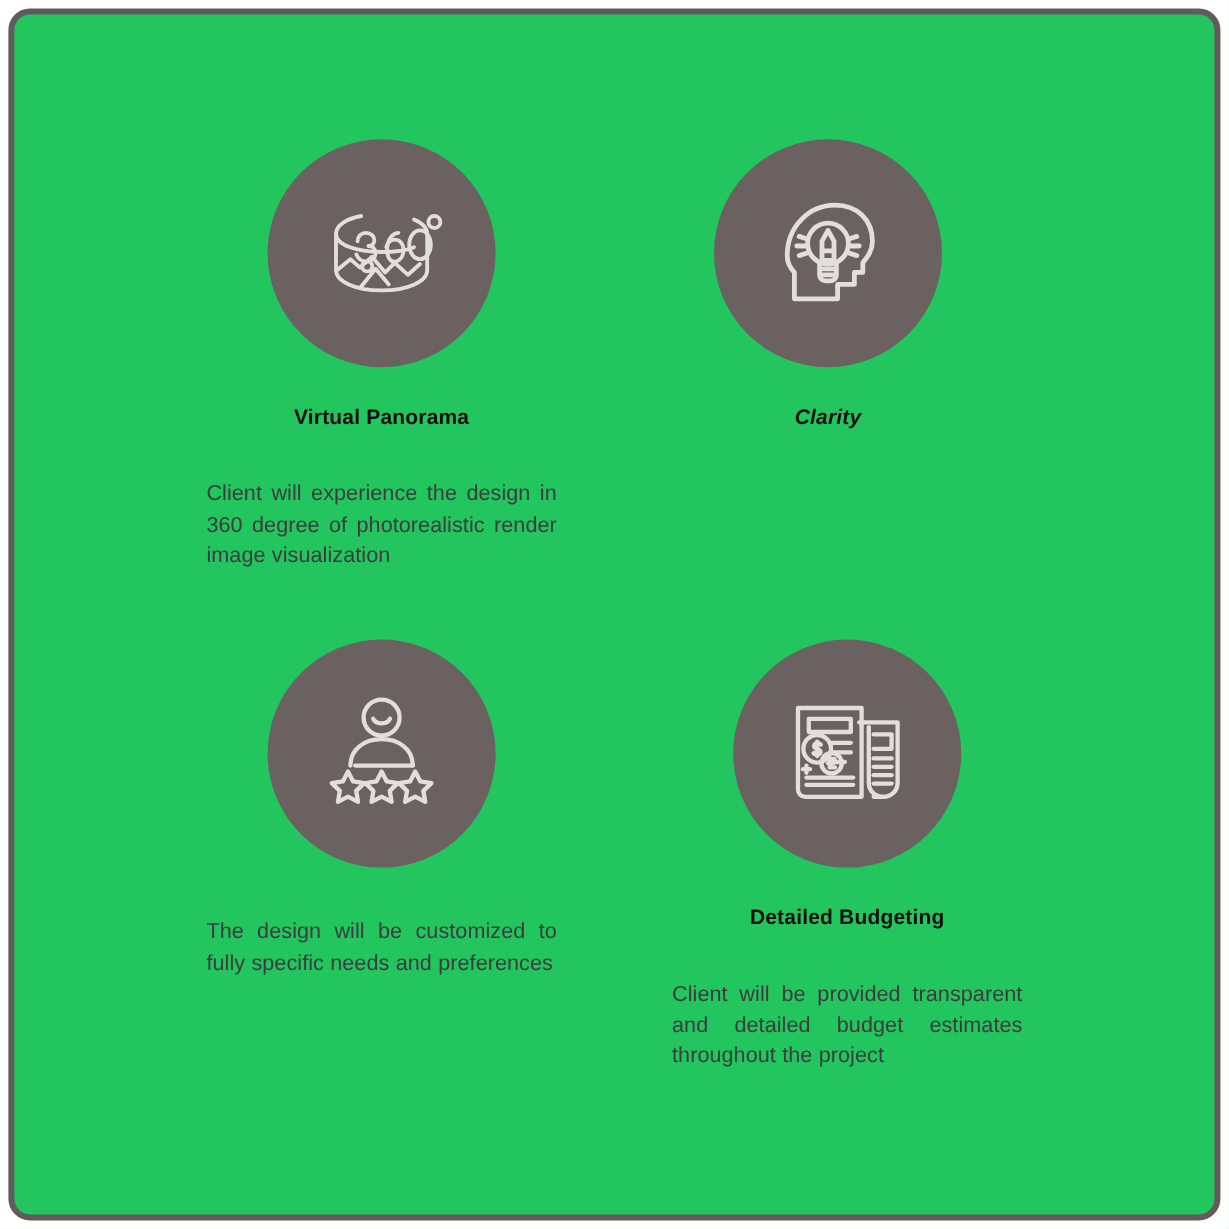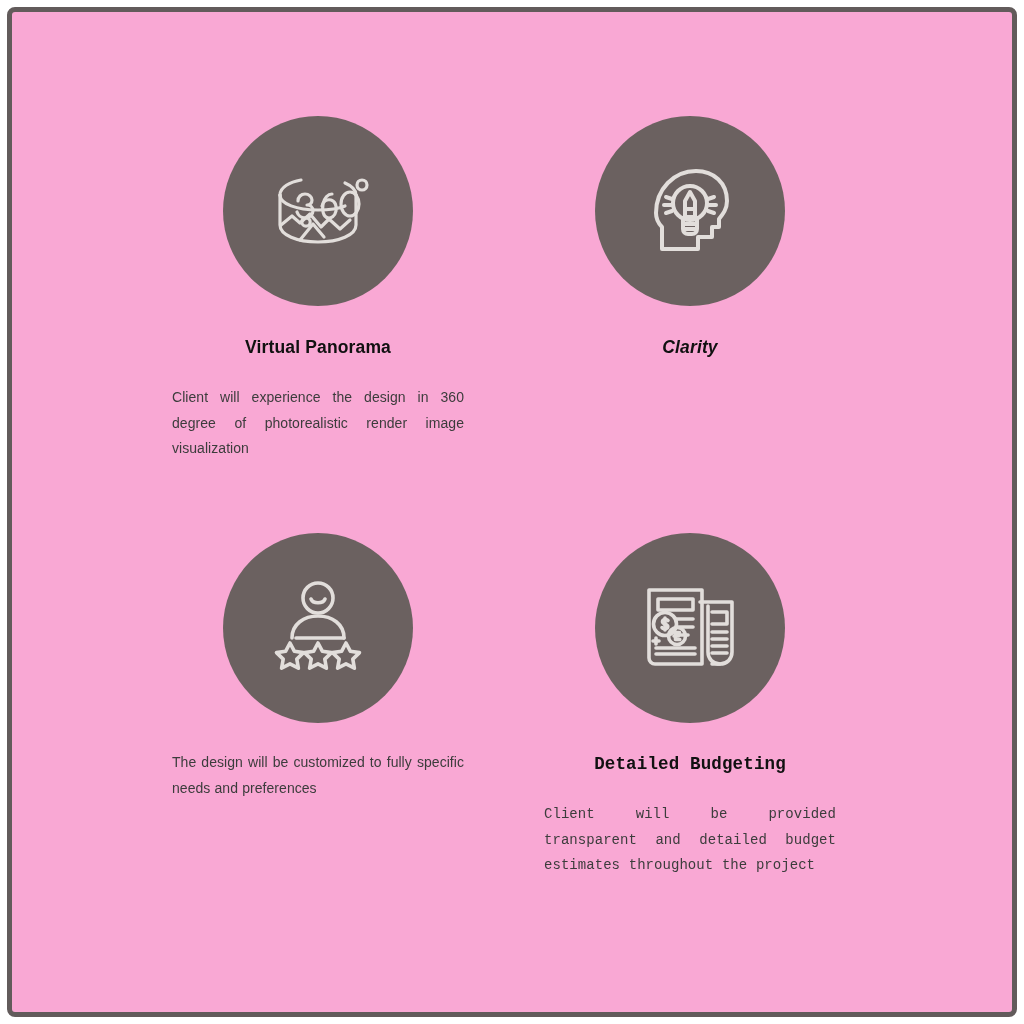--- a/index.html
+++ b/index.html
@@ -11,22 +11,22 @@
     font-family: "Liberation Sans", sans-serif;
   }
 
   #frame {
     position: absolute;
     left: 7px;
     top: 7px;
     width: 1010px;
     height: 1010px;
     border: 5px solid #625B5B;
-    border-radius: 8px;
-    background: #f9a8d4;
+    border-radius: 18px;
+    background: #22c55e;
   }
 
   #grid {
     position: absolute;
     left: 0;
     top: 0;
     width: 100%;
     height: 100%;
     display: grid;
     grid-template-columns: 1fr 1fr;
@@ -42,21 +42,21 @@
 
   
   .card > .inner {
     position: absolute;
     width: 292px;
   }
 
   .c0 > .inner { left: 160px; top: 104px; }
   .c1 > .inner { left: 32px;  top: 104px; font-style: italic; }
   .c2 > .inner { left: 160px; top: 21px;  }
-  .c3 > .inner { left: 32px;  top: 21px; font-family: Liberation Mono, monospace;  }
+  .c3 > .inner { left: 48px;  top: 21px;  }
 
   .icon-circle {
     width: 190px;
     height: 190px;
     border-radius: 50%;
     background: #6B6160;
     margin: 0 auto;
     display: flex;
     align-items: center;
     justify-content: center;
@@ -68,24 +68,24 @@
     margin-top: 31px;
     text-align: center;
     font-size: 17.5px;
     font-weight: bold;
     color: #111111;
     letter-spacing: 0.15px;
     line-height: 1.2;
   }
 
   .card-desc {
-    margin-top: 27px;
+    margin-top: 41px;
     text-align: justify;
     text-align-last: left;
-    font-size: 14px;
+    font-size: 18px;
     line-height: 25.6px;
     color: #3c3c3c;
     letter-spacing: 0.05px;
     word-spacing: 0.2px;
   }
 
   
   .c0 .card-desc, .c2 .card-desc { width: 292px; }
   .c1 .card-desc, .c3 .card-desc { width: 292px; }
 </style>

